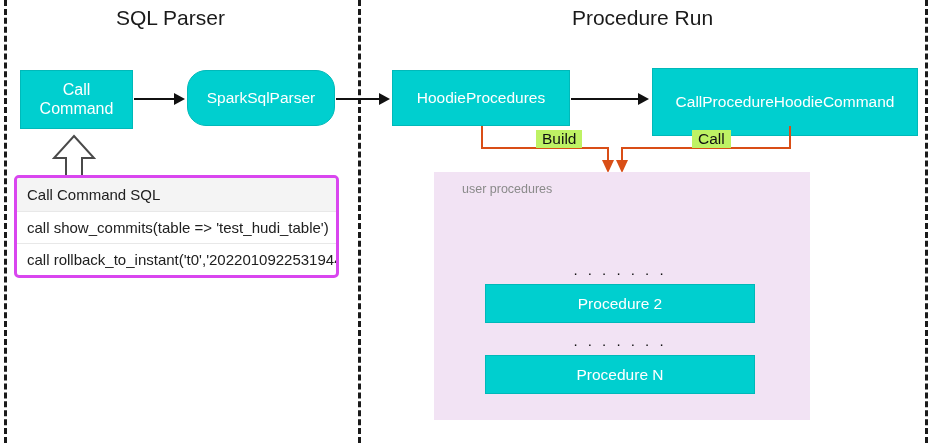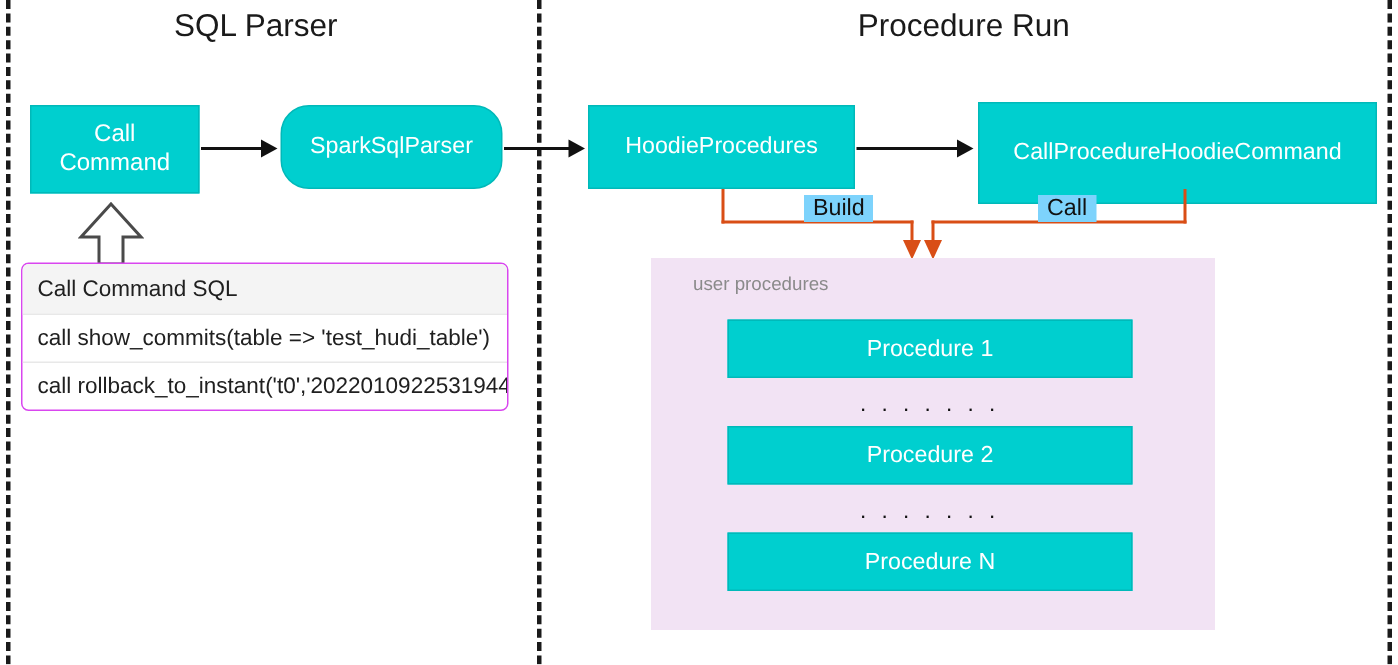--- a/index.html
+++ b/index.html
@@ -86,21 +86,21 @@
     width: 44px;
     height: 42px;
   }
 
   
   #sql-table {
     position: absolute;
     left: 14px;
     top: 175px;
     width: 325px;
-    border: 1px solid #d946ef;
+    border: 3px solid #d946ef;
     border-radius: 5px;
     background: #ffffff;
     box-sizing: border-box;
     overflow: hidden;
   }
   .sql-row {
     padding: 7px 10px;
     font-size: 15px;
     color: #202020;
     white-space: nowrap;
@@ -125,21 +125,21 @@
     position: absolute;
     width: 0; height: 0;
     border-left: 6px solid transparent;
     border-right: 6px solid transparent;
     border-top: 13px solid #d94e16;
   }
   .orange-label {
     position: absolute;
     font-size: 15.5px;
     color: #111111;
-    background: #7dd3fc;
+    background: #bef264;
     padding: 0 6px;
     white-space: nowrap;
   }
 
   
   #proc-panel {
     position: absolute;
     left: 434px;
     top: 172px;
     width: 376px;
@@ -229,21 +229,20 @@
 
   <div class="ln-orange-v" style="left:789px; top:126px; height:23px;"></div>
   <div class="ln-orange-h" style="left:621px; top:147px; width:170px;"></div>
   <div class="ln-orange-v" style="left:621px; top:147px; height:17px;"></div>
   <div class="orange-head" style="left:616px; top:160px;"></div>
   <div class="orange-label" style="left:692px; top:130px;">Call</div>
 
   <div id="proc-panel">
     <div id="proc-panel-label">user procedures</div>
 
-    <div class="proc-bar" style="top:41px;">Procedure 1</div>
 
     <div class="dots" style="top:89px;">. . . . . . .</div>
 
     <div class="proc-bar" style="top:112px;">Procedure 2</div>
 
     <div class="dots" style="top:160px;">. . . . . . .</div>
 
     <div class="proc-bar" style="top:183px;">Procedure N</div>
   </div>
 

